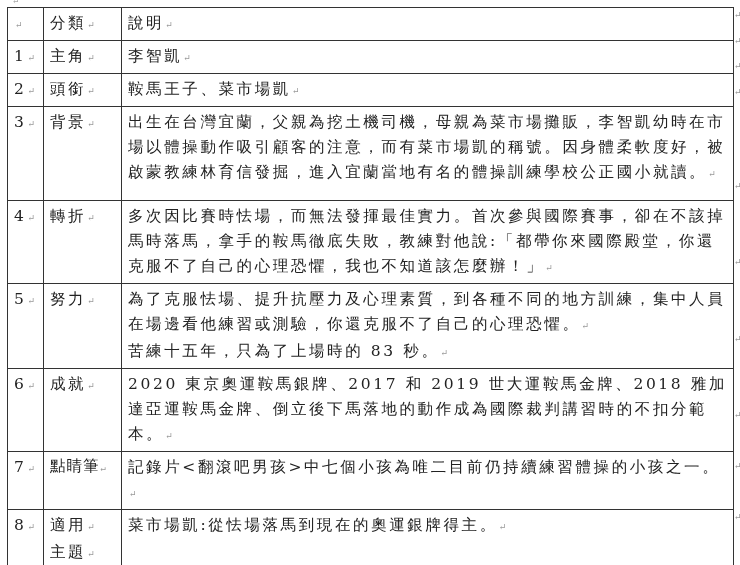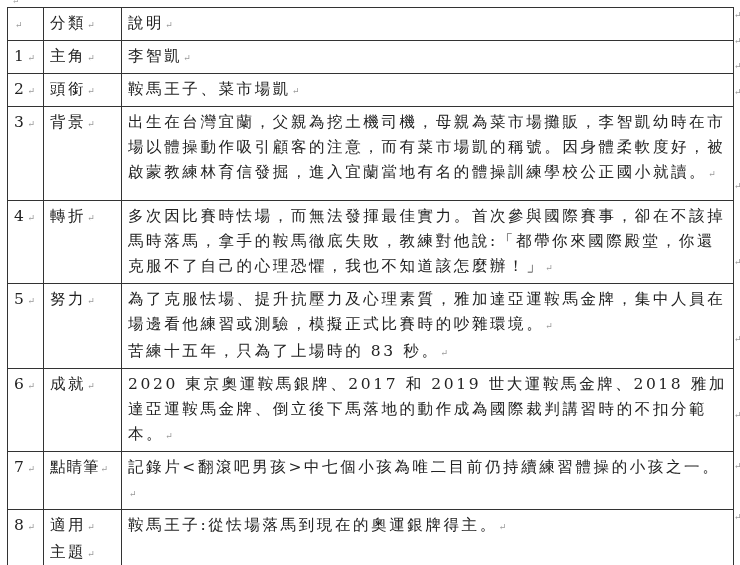--- a/index.html
+++ b/index.html
@@ -75,39 +75,39 @@
 
   <tr class="r4">
     <td class="c-num"><span>4</span><span class="pm">↵</span></td>
     <td class="c-cat"><span>轉折</span><span class="pm">↵</span></td>
     <td class="c-desc"><span>多次因比賽時怯場，而無法發揮最佳實力。首次參與國際賽事，卻在不該掉馬時落馬，拿手的鞍馬徹底失敗，教練對他說:「都帶你來國際殿堂，你還克服不了自己的心理恐懼，我也不知道該怎麼辦！」</span><span class="pm">↵</span></td>
   </tr>
 
   <tr class="r5">
     <td class="c-num"><span>5</span><span class="pm">↵</span></td>
     <td class="c-cat"><span>努力</span><span class="pm">↵</span></td>
-    <td class="c-desc"><span>為了克服怯場、提升抗壓力及心理素質，雅加達亞運鞍馬金牌，集中人員在場邊看他練習或測驗，模擬正式比賽時的吵雜環境。</span><span class="pm">↵</span><br><span>苦練十五年，只為了上場時的 83 秒。</span><span class="pm">↵</span></td>
+    <td class="c-desc"><span>為了克服怯場、提升抗壓力及心理素質，到各種不同的地方訓練，集中人員在場邊看他練習或測驗，你還克服不了自己的心理恐懼。</span><span class="pm">↵</span><br><span>苦練十五年，只為了上場時的 83 秒。</span><span class="pm">↵</span></td>
   </tr>
 
   <tr class="r6">
     <td class="c-num"><span>6</span><span class="pm">↵</span></td>
     <td class="c-cat"><span>成就</span><span class="pm">↵</span></td>
     <td class="c-desc"><span>2020 東京奧運鞍馬銀牌、2017 和 2019 世大運鞍馬金牌、2018 雅加達亞運鞍馬金牌、倒立後下馬落地的動作成為國際裁判講習時的不扣分範本。</span><span class="pm">↵</span></td>
   </tr>
 
   <tr class="r7">
     <td class="c-num"><span>7</span><span class="pm">↵</span></td>
-    <td class="c-cat" style="letter-spacing:1px;"><span>點睛筆</span><span class="pm">↵</span></td>
+    <td class="c-cat" style="letter-spacing:1px;font-family:Liberation Mono, monospace;"><span>點睛筆</span><span class="pm">↵</span></td>
     <td class="c-desc"><span>記錄片&lt;翻滾吧男孩&gt;中七個小孩為唯二目前仍持續練習體操的小孩之一。</span><span class="pm">↵</span></td>
   </tr>
 
   <tr class="r8">
     <td class="c-num"><span>8</span><span class="pm">↵</span></td>
     <td class="c-cat"><span>適用</span><span class="pm">↵</span><br><span>主題</span><span class="pm">↵</span></td>
-    <td class="c-desc"><span>鞍馬王子:從怯場落馬到現在的奧運銀牌得主。</span><span class="pm">↵</span></td>
+    <td class="c-desc"><span>菜市場凱:從怯場落馬到現在的奧運銀牌得主。</span><span class="pm">↵</span></td>
   </tr>
 
 </tbody>
   </table>
 
 <span class="row-mark" style="top:10px;">↵</span>
 <span class="row-mark" style="top:36px;">↵</span>
 <span class="row-mark" style="top:61px;">↵</span>
 <span class="row-mark" style="top:87px;">↵</span>
 <span class="row-mark" style="top:181px;">↵</span>

